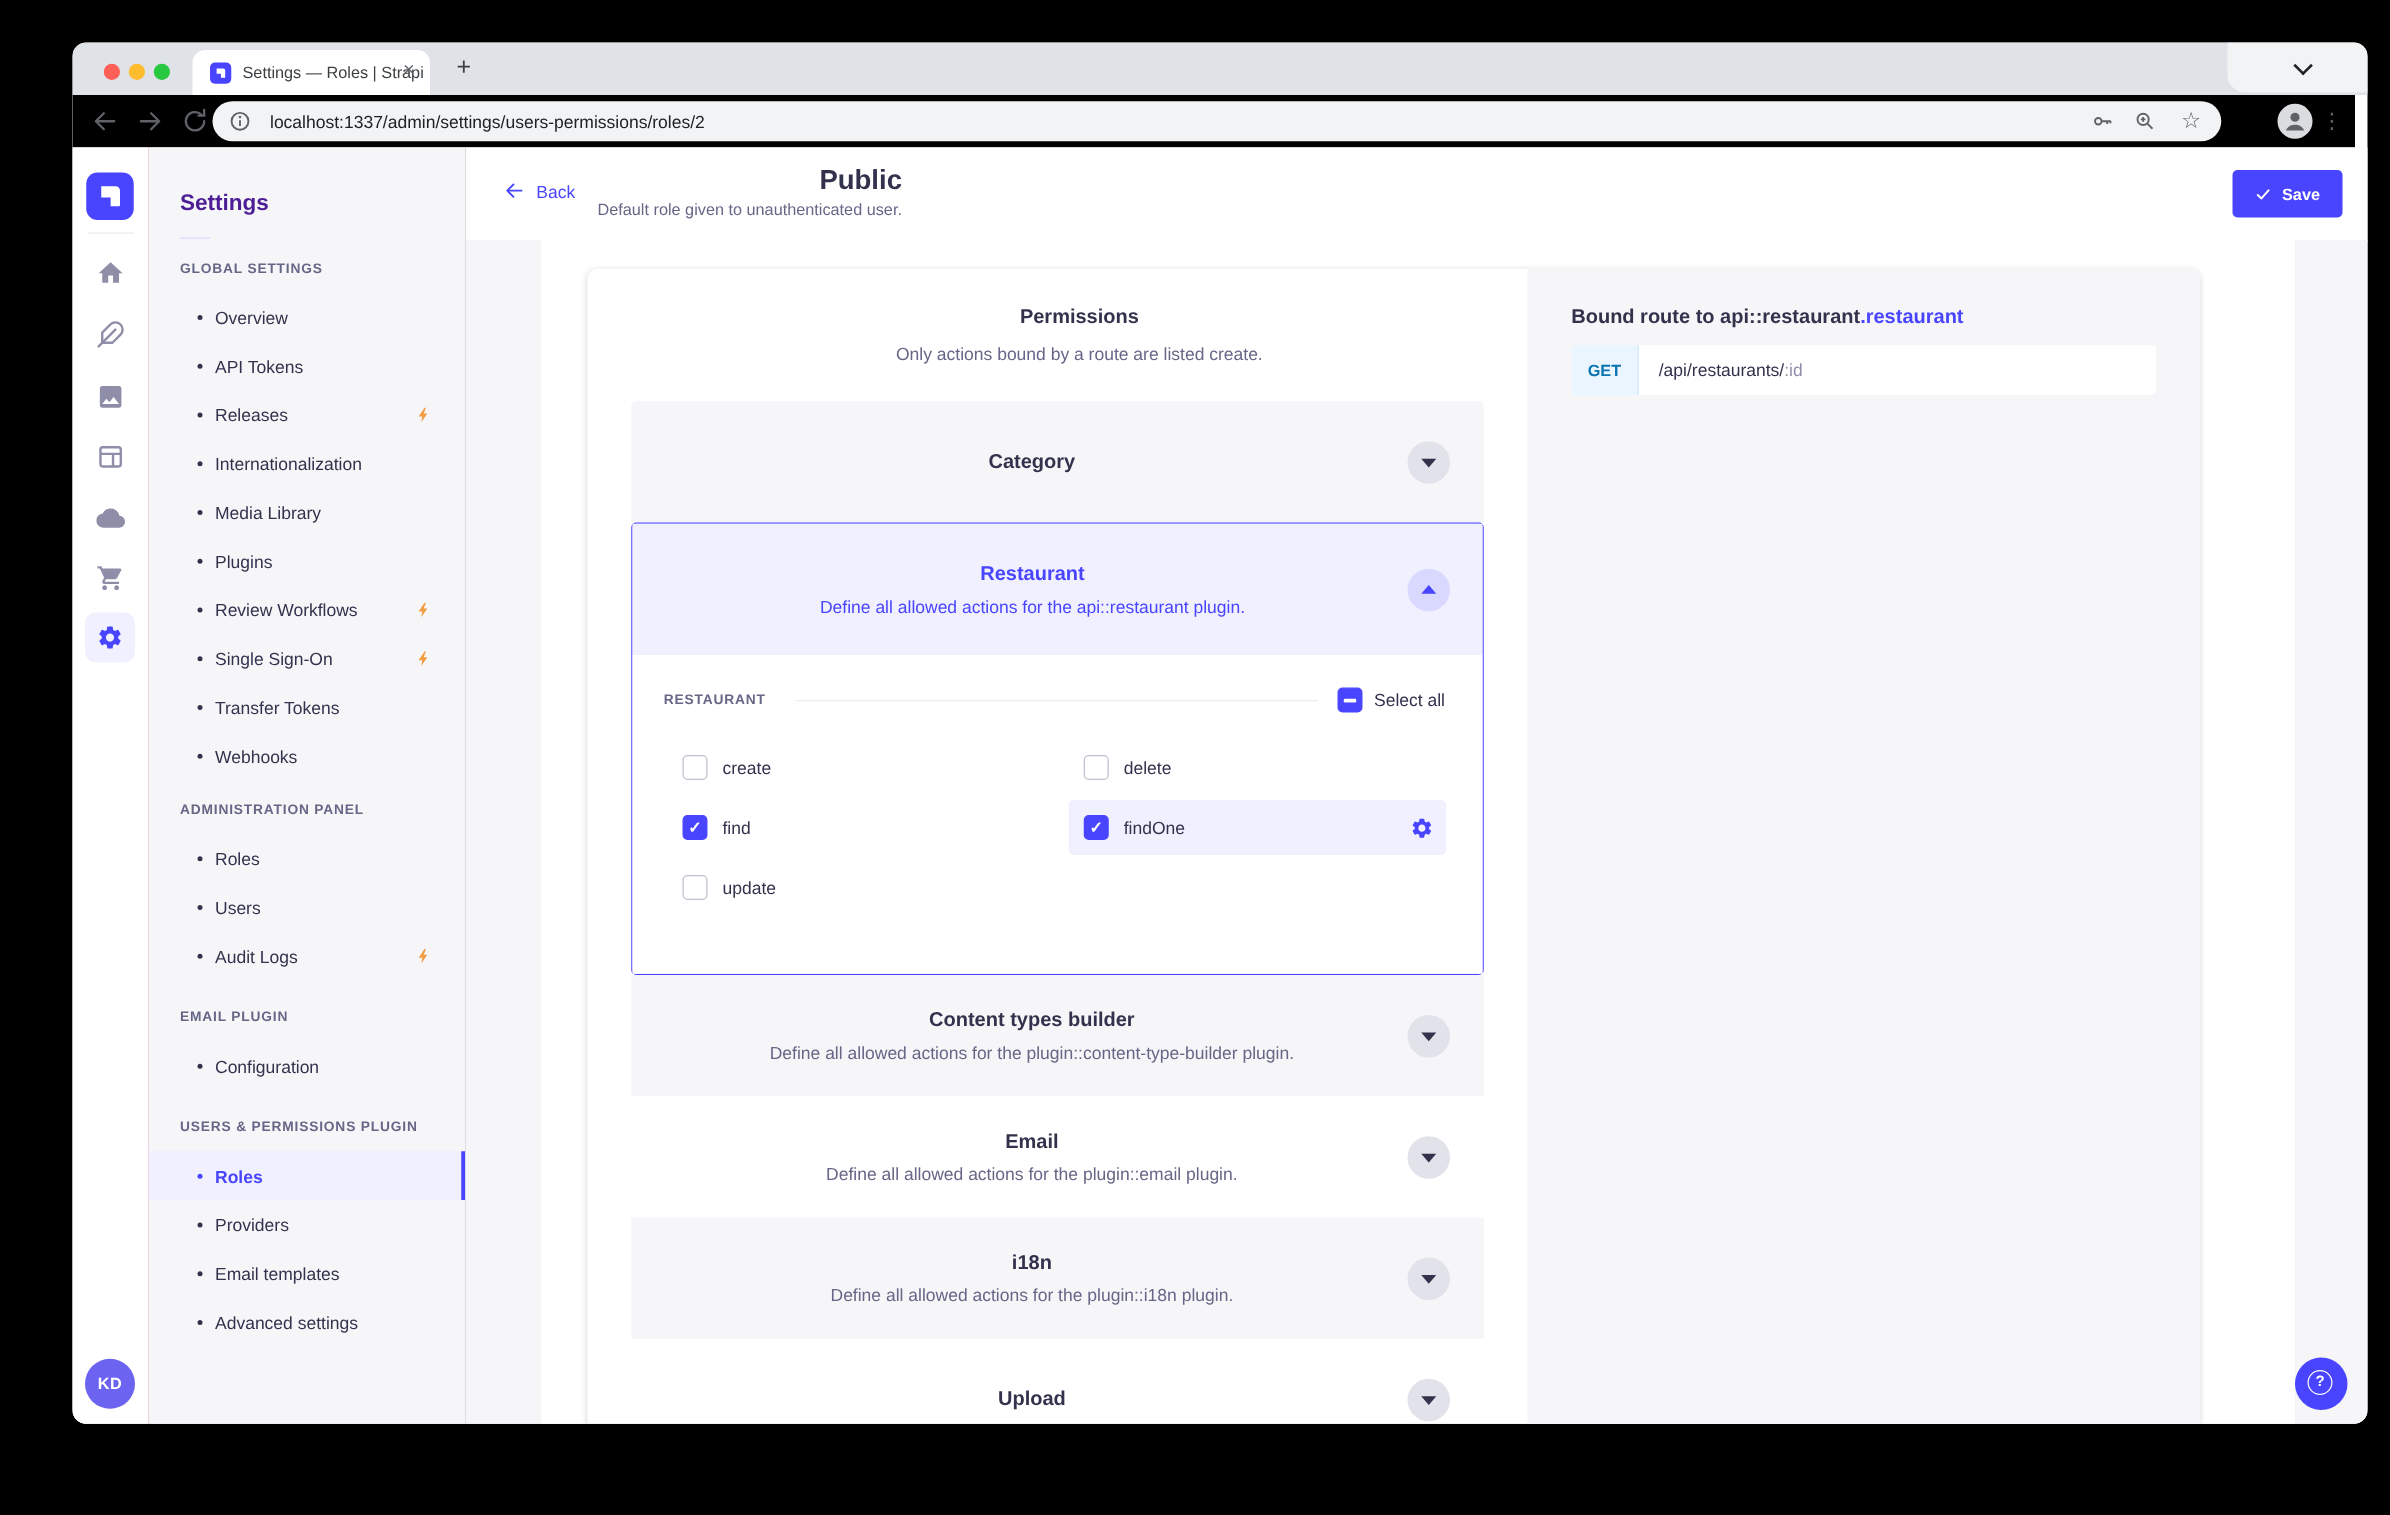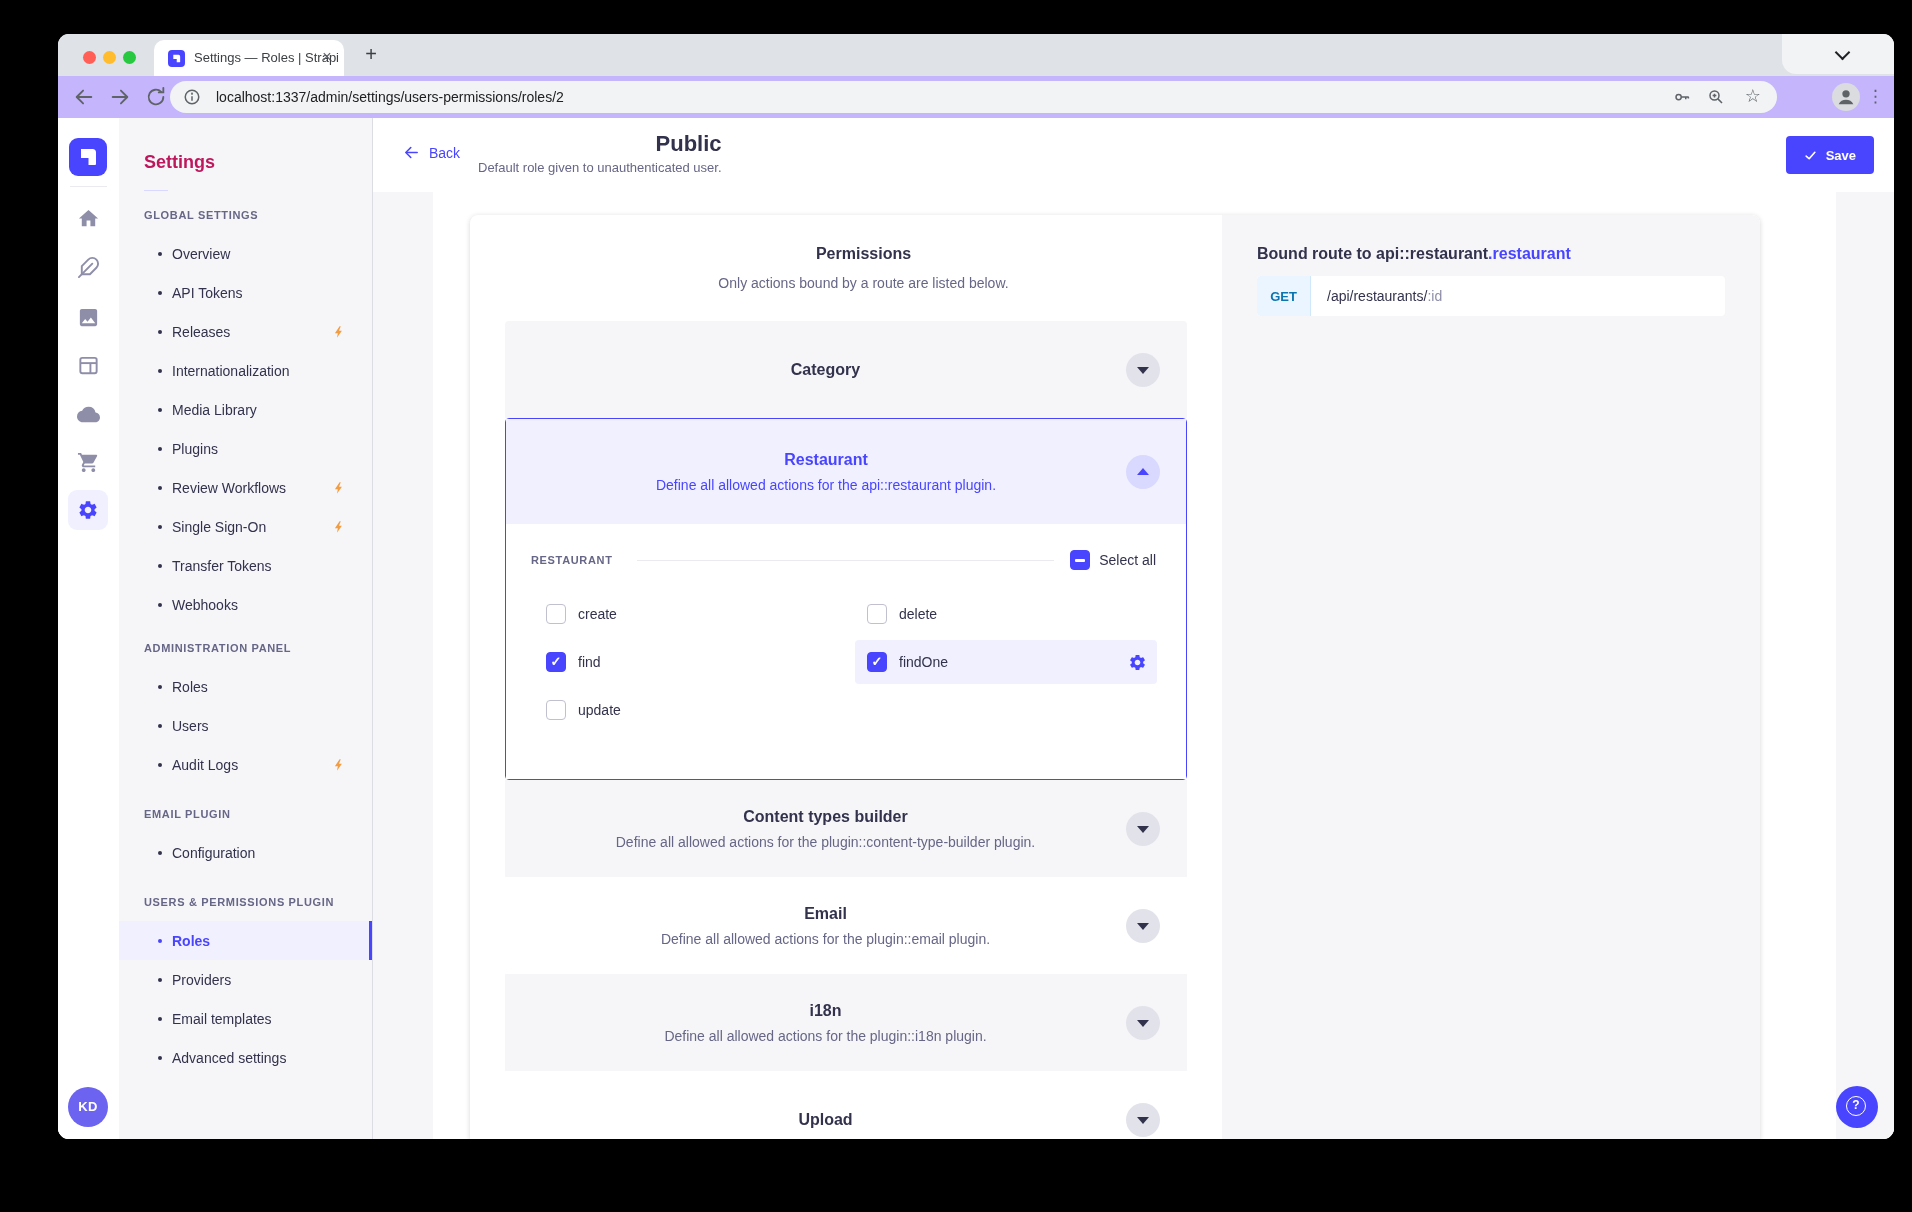--- a/index.html
+++ b/index.html
@@ -13,21 +13,21 @@
   .tl.yellow{left:45px;background:#febc2e;}
   .tl.green{left:65px;background:#28c840;}
   .tab{position:absolute;left:96px;top:6px;width:190px;height:36px;background:#fff;border-radius:10px 10px 0 0;}
   .favicon{position:absolute;left:14px;top:10px;width:17px;height:17px;border-radius:4px;background:#4945ff;}
   .favicon svg{position:absolute;left:3px;top:3px;}
   .tab-title{position:absolute;left:40px;top:0;height:36px;line-height:36px;font-size:13px;color:#3c4043;white-space:nowrap;}
   .tab-close{position:absolute;right:8px;top:0;height:36px;line-height:34px;font-size:16px;color:#5f6368;width:18px;text-align:center;}
   .newtab{position:absolute;left:298px;top:5px;width:30px;height:32px;line-height:30px;text-align:center;font-size:20px;color:#3c4043;}
   .tabsearch{position:absolute;right:0;top:0;width:112px;height:40px;background:#f1f3f4;border-radius:0 11px 0 14px;}
   .chev{position:absolute;right:46px;top:13px;width:9px;height:9px;border-left:2px solid #202124;border-bottom:2px solid #202124;transform:rotate(-45deg);}
-  .toolbar{position:absolute;left:0;top:42px;right:0;height:42px;background:#c4b5fd;border-bottom:1px solid #e3e5e8;}
+  .toolbar{position:absolute;left:0;top:42px;right:10px;height:42px;background:#000000;border-bottom:1px solid #e3e5e8;}
   .navbtn{position:absolute;top:10px;width:22px;height:22px;color:#5f6368;}
   .urlbar{position:absolute;left:112px;top:5px;width:1607px;height:32px;background:#f1f3f4;border-radius:16px;}
   .url-info{position:absolute;left:13px;top:7px;color:#5f6368;}
   .url-text{position:absolute;left:46px;top:0;height:32px;line-height:32px;font-size:14px;color:#202124;white-space:nowrap;}
   .url-ic{position:absolute;top:7px;color:#5f6368;}
   .star{position:absolute;right:16px;top:0;height:32px;line-height:30px;font-size:18px;color:#5f6368;}
   .avatarbtn{position:absolute;right:34px;top:7px;width:28px;height:28px;border-radius:50%;background:#dadce0;}
   .avatarbtn svg{position:absolute;left:3px;top:3px;}
   .menudots{position:absolute;right:10px;top:0;height:42px;line-height:42px;font-size:17px;color:#5f6368;}
 
@@ -36,21 +36,21 @@
   .rail{position:absolute;left:0;top:0;bottom:0;width:61px;background:#fff;border-right:1px solid #be185d;}
   .logo{position:absolute;left:11px;top:20px;width:38px;height:38px;border-radius:9px;background:#4945ff;}
   .logo svg{position:absolute;left:7px;top:7px;}
   .rail-div{position:absolute;left:12px;top:68px;width:37px;height:1px;background:#eaeaef;}
   .rail-ic{position:absolute;left:19px;width:23px;height:23px;color:#8e8ea9;}
   .rail-active{position:absolute;left:10px;top:372px;width:40px;height:40px;border-radius:9px;background:#f0f0ff;}
   .rail-active svg{position:absolute;left:9px;top:9px;color:#4945ff;}
   .kd{position:absolute;left:10px;top:969px;width:40px;height:40px;border-radius:50%;background:#6c63f0;color:#fff;font-size:13px;font-weight:700;text-align:center;line-height:40px;letter-spacing:.03em;}
 
   .subnav{position:absolute;left:61px;top:0;bottom:0;width:254px;background:#f6f6f9;border-right:1px solid #dcdce4;box-sizing:border-box;padding-top:32px;overflow:hidden;}
-  .sn-title{margin:0 0 0 25px;font-size:18px;font-weight:700;color:#be185d;line-height:24px;}
+  .sn-title{margin:0 0 0 25px;font-size:18px;font-weight:700;color:#4c1d95;line-height:24px;}
   .sn-div{height:1px;width:24px;background:#d9d8ff;margin:16px 0 0 25px;}
   .sn-label{margin:18px 0 0 25px;font-size:11px;font-weight:700;color:#666687;letter-spacing:.06em;}
   .sn-label.tight{margin-top:24px;}
   .sn-list{margin-top:13px;}
   .sn-item{height:39px;display:flex;align-items:center;position:relative;}
   .sn-item .dot{width:4px;height:4px;border-radius:50%;background:#32324d;margin-left:39px;flex:none;}
   .sn-item .lbl{margin-left:10px;font-size:14px;color:#32324d;}
   .sn-item.active{background:#f0f0ff;box-shadow:inset -3px 0 0 #4945ff;}
   .sn-item.active .dot{background:#4945ff;}
   .sn-item.active .lbl{color:#4945ff;font-weight:600;}
@@ -350,21 +350,21 @@
           <span>Save</span>
         </div>
       </div>
 
       <div class="content">
         <div class="container">
           <div class="card">
 
             <div class="perm">
               <h2 class="perm-title">Permissions</h2>
-              <div class="perm-sub">Only actions bound by a route are listed below.</div>
+              <div class="perm-sub">Only actions bound by a route are listed create.</div>
 
               <div class="acc-list">
 
                 <div class="acc gray first">
                   <div class="acc-texts">
                     <div class="acc-title">Category</div>
                   </div>
                   <div class="acc-btn"></div>
                 </div>
 

